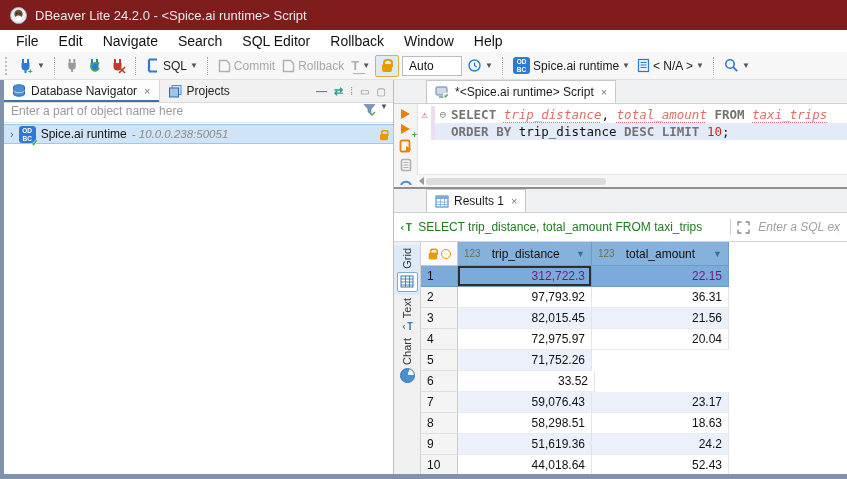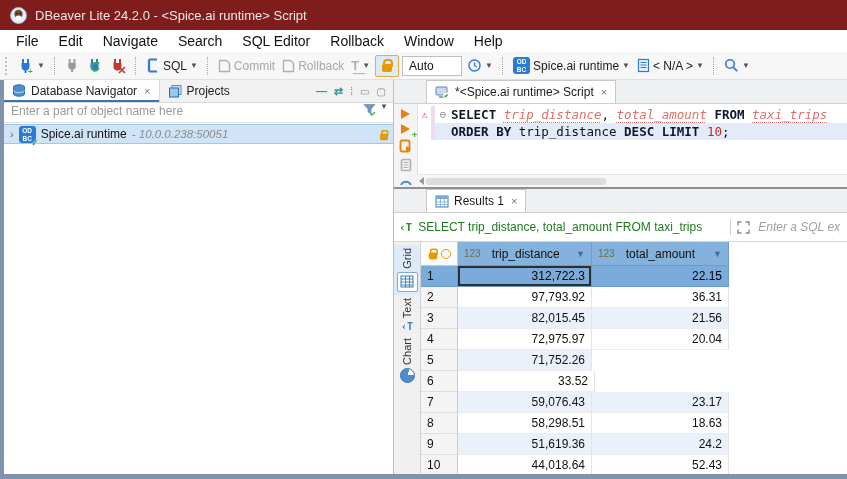--- a/index.html
+++ b/index.html
@@ -68,21 +68,21 @@
          align-items:center;gap:5px;padding-top:5px;overflow:hidden;}
   .play{width:0;height:0;border-top:5px solid transparent;border-bottom:5px solid transparent;border-left:9px solid #e8820c;position:relative;}
   .play .plus{position:absolute;left:2px;top:1px;color:#3cb043;font-size:9px;font-weight:bold;}
   .editor-content{flex:1;position:relative;font-family:"DejaVu Sans Mono",monospace;font-size:12.5px;padding-top:2px;}
   .code-line{height:17px;line-height:17px;display:flex;align-items:stretch;}
   .annot{width:13px;text-align:center;font-size:10px;color:#c44;flex:none;}
   .changebar{width:4px;background:#eedcef;flex:none;}
   .line-body{flex:1;display:flex;align-items:center;white-space:pre;}
   .code-line.current .line-body{background:#e3ebf8;}
   .fold{width:16px;text-align:center;color:#8a8a8a;font-size:11px;flex:none;}
-  .tok-kw{color:#0f172a;font-weight:bold;}
+  .tok-kw{color:#737373;font-weight:bold;}
   .tok-ident{color:#dd6f68;font-style:italic;text-decoration:underline dotted #e07070 1px;text-underline-offset:3px;}
   .tok-plain{color:#111;}
   .tok-num{color:#cc2222;}
   .hscroll{position:absolute;left:23px;right:0;bottom:0;height:12px;background:#f6f6f6;border-top:1px solid #e6e6e6;
            display:flex;align-items:center;padding-left:2px;gap:2px;}
   .hs-arrow{width:0;height:0;border-top:4px solid transparent;border-bottom:4px solid transparent;border-right:5px solid #9a9a9a;}
   .hs-thumb{width:180px;height:7px;background:#dcdcdc;border-radius:3px;}
 
   
   .results{flex:1;display:flex;flex-direction:column;border-top:2px solid #8f8f8f;min-height:0;}
@@ -118,21 +118,21 @@
   .g-col .colname{color:#101010;}
   .g-col .sort{margin-left:auto;color:#3a6ea5;font-size:9px;}
   .w1{width:134px;} .w2{width:137px;}
   .g-row{display:flex;height:21px;flex:none;}
   .g-num{width:37px;flex:none;background:#f4f4f4;border-right:1px solid #cbcbcb;border-bottom:1px solid #dedede;
          display:flex;align-items:center;padding-left:6px;box-sizing:border-box;color:#111;}
   .g-cell{border-right:1px solid #e4e4e4;border-bottom:1px solid #ececec;display:flex;align-items:center;
           justify-content:flex-end;padding:0 6px;box-sizing:border-box;color:#111;flex:none;}
   .g-row.alt .g-cell{background:#eaf1fa;}
   .g-row.sel .g-num{background:#7aabda;border-color:#6d9cc9;}
-  .g-row.sel .g-cell{background:#7aabda;color:#000000;border-color:#6d9cc9;}
+  .g-row.sel .g-cell{background:#7aabda;color:#701a75;border-color:#6d9cc9;}
   .g-cell.focus{box-shadow:inset 0 0 0 2px #2e2e2e;}
   .g-filler{display:flex;flex:1;}
   .g-filler .g-num{background:#fafafa;border-bottom:none;height:auto;}
   .g-filler .g-cell{border-bottom:none;height:auto;}
   svg{display:block;flex:none;}
 </style>
 </head>
 <body>
 
 <div id="window">

